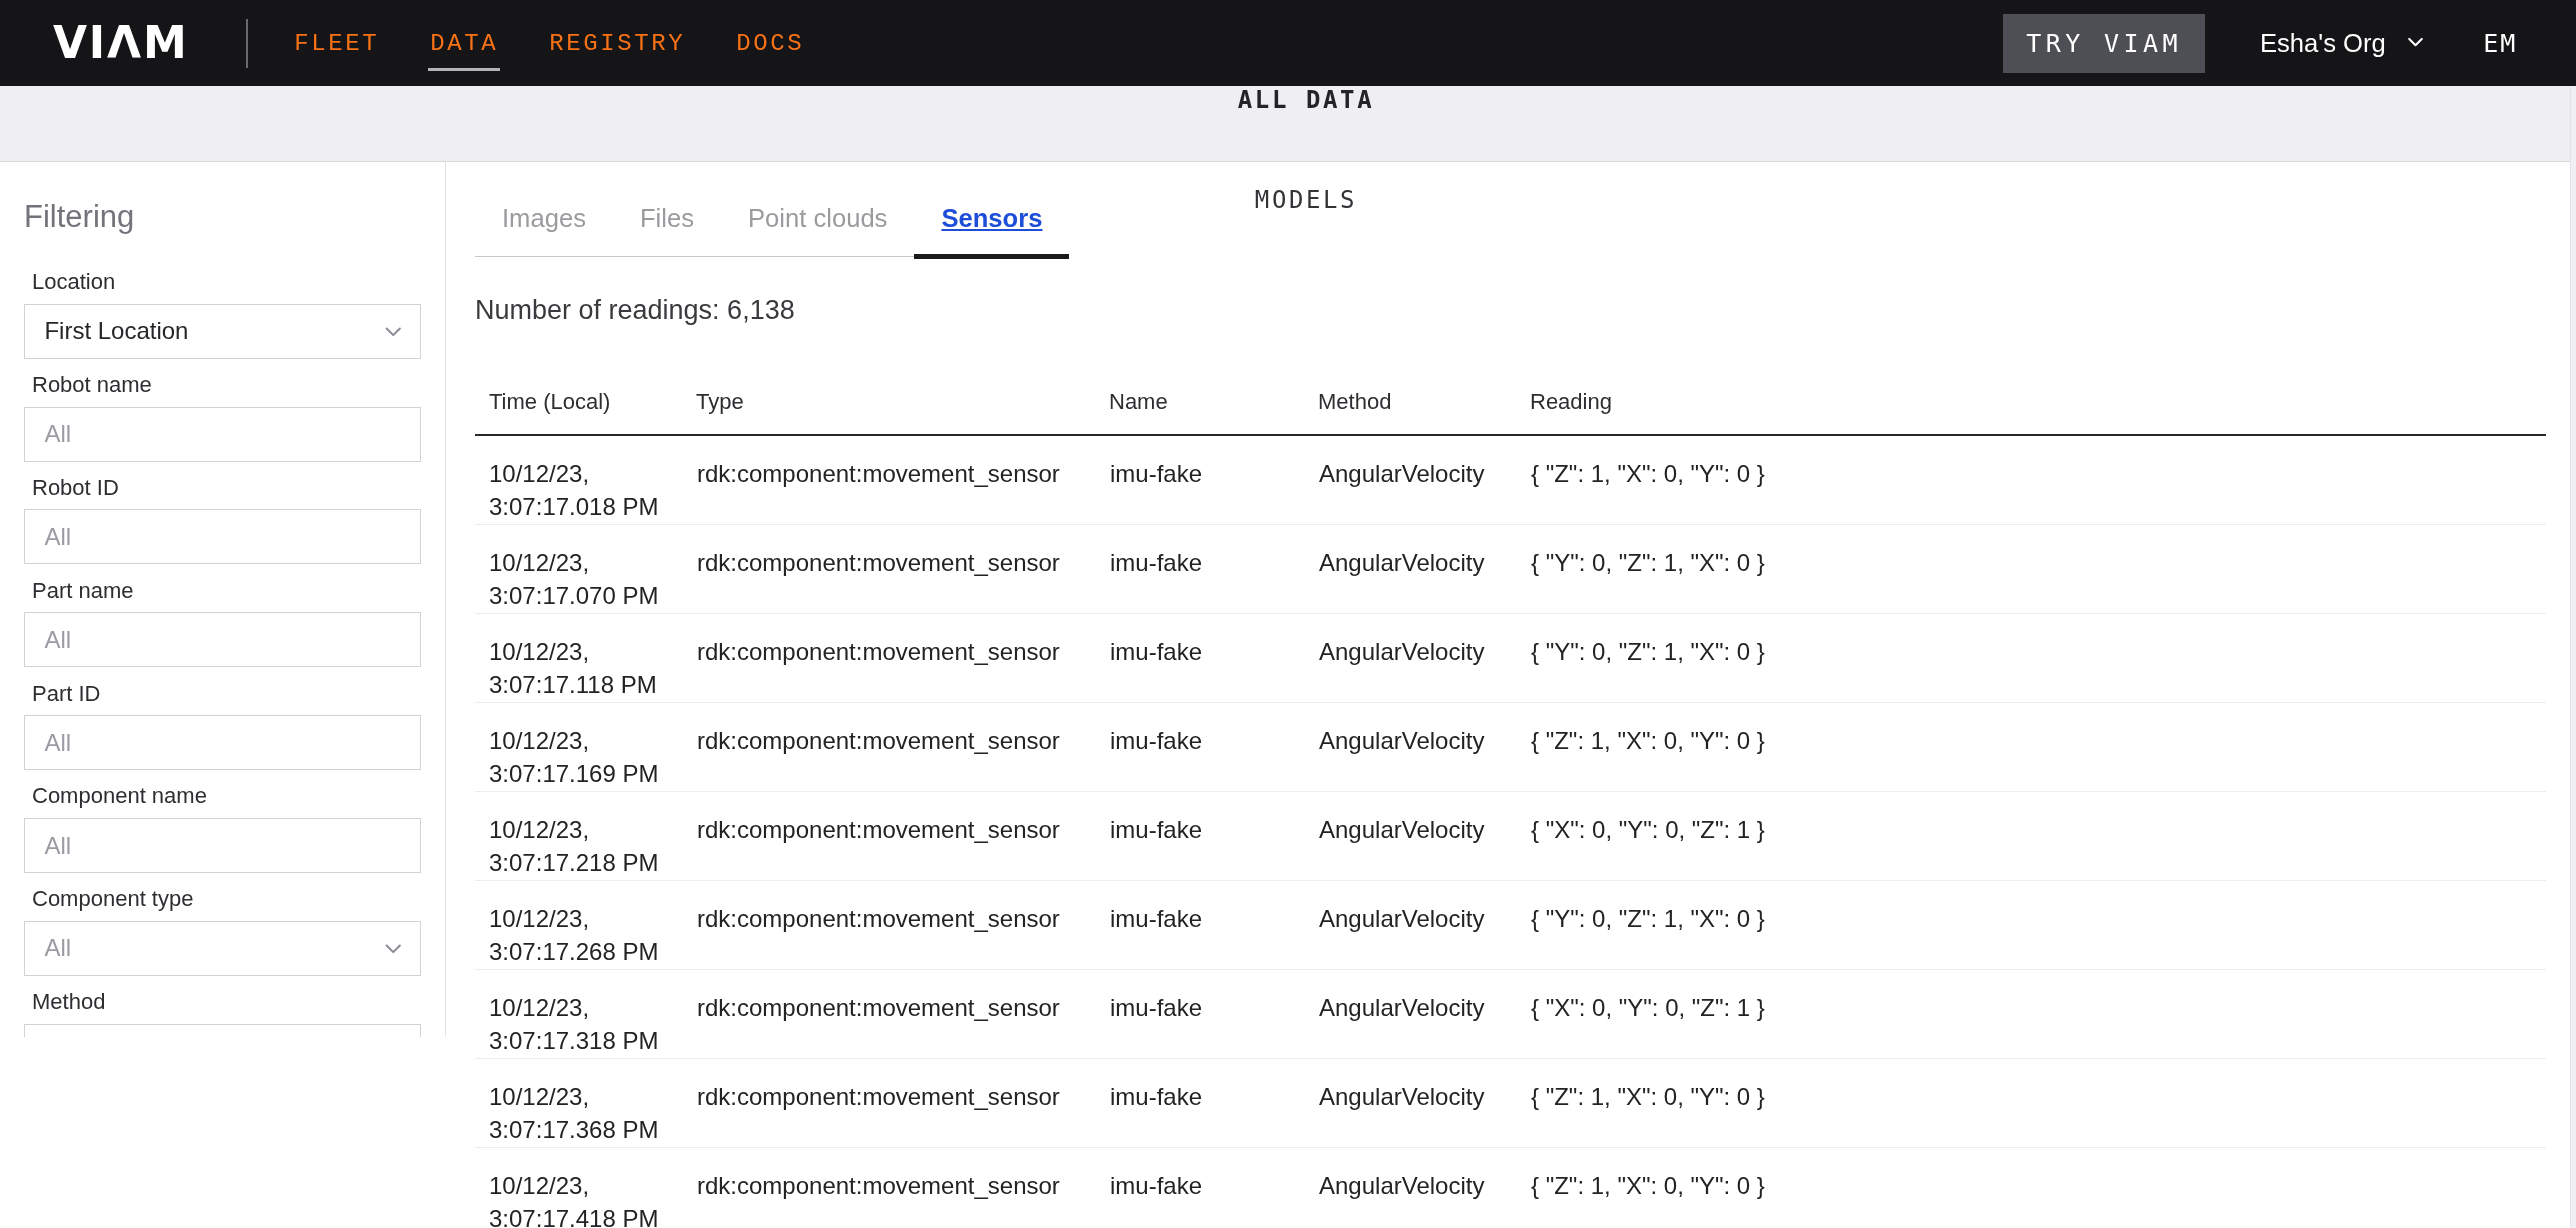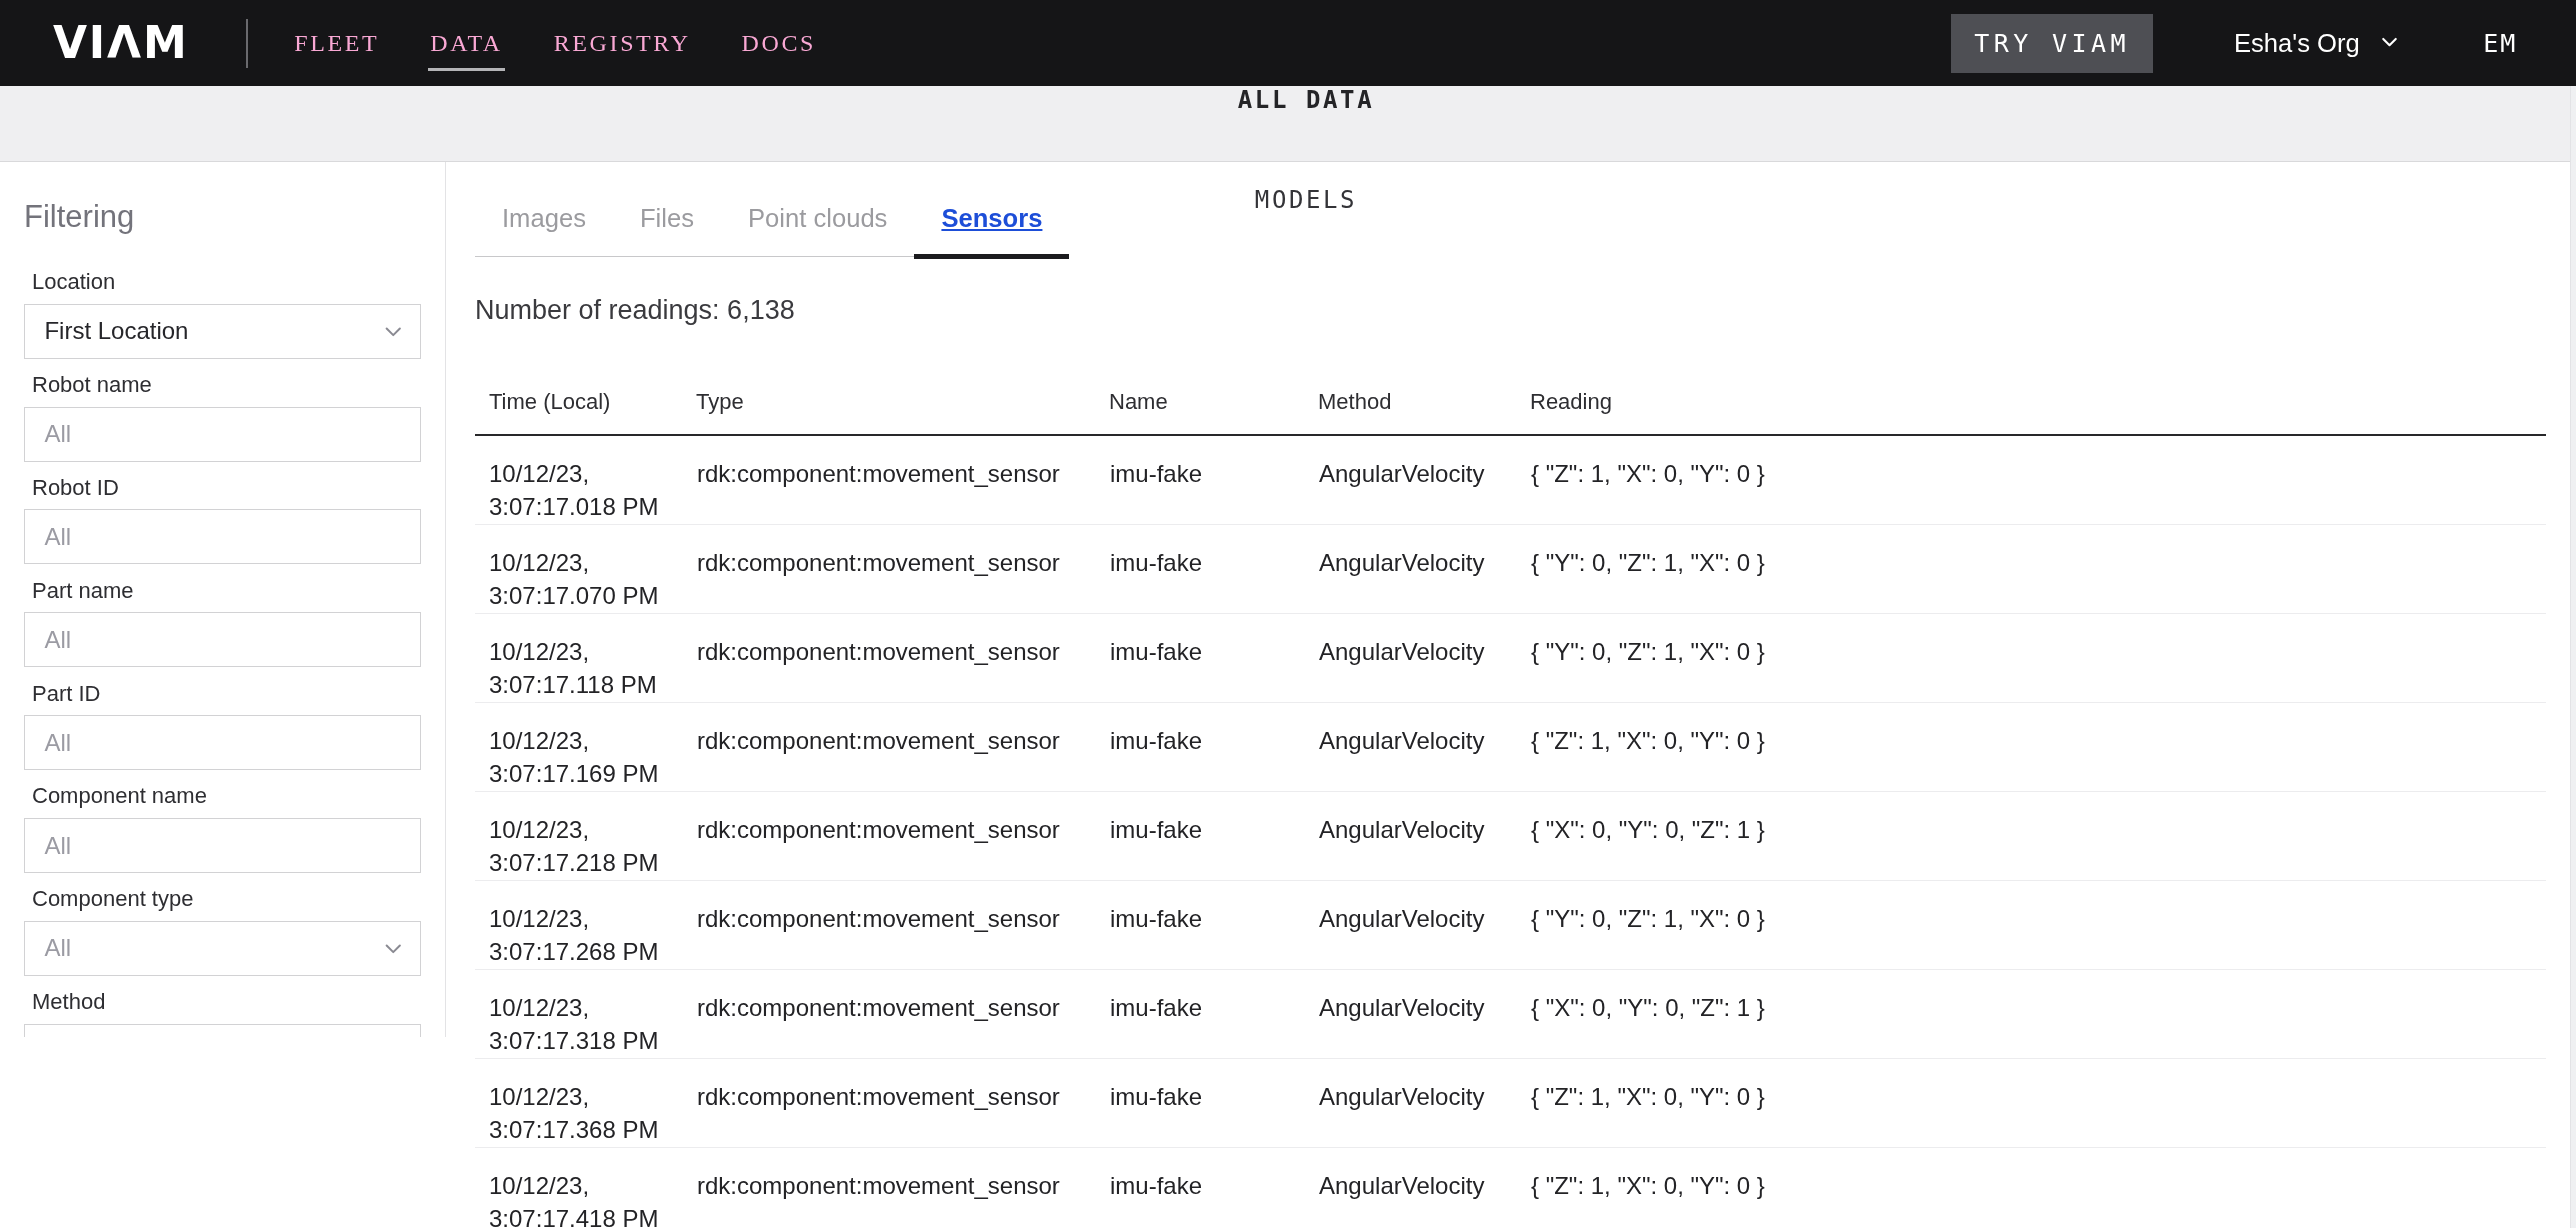--- a/index.html
+++ b/index.html
@@ -19,30 +19,30 @@
     padding: 0 37px 0 53px;
   }
   .logo {
     font-family: "DejaVu Sans", sans-serif;
     font-size: 44px; font-weight: 900; letter-spacing: 1.8px;
     color: #ffffff; cursor: pointer; line-height: 1;
   }
   .nav-divider { width: 1.8px; height: 49px; background: #6a6a6e; margin: 0 46px 0 58px; }
   .nav-items { display: flex; gap: 51px; height: 100%; align-items: stretch; }
   .nav-item {
-    font-family: Liberation Serif, serif;
-    font-size: 24px; letter-spacing: 2.6px; color: #f9a8d4;
+    font-family: Liberation Mono, monospace;
+    font-size: 24px; letter-spacing: 2.6px; color: #f97316;
     display: flex; align-items: center; position: relative; cursor: pointer;
     text-decoration: none;
   }
   .nav-item.active::after {
     content: ""; position: absolute; left: -1.8px; right: -1.8px; bottom: 15px;
     height: 2.6px; background: #b4b4b7;
   }
-  .topnav-right { margin-left: auto; display: flex; align-items: center; gap: 81px; padding-left: 48px; }
+  .topnav-right { margin-left: auto; display: flex; align-items: center; gap: 55px; padding-left: 48px; }
   .try-viam-btn {
     background: #4e4f54; color: #ffffff; border: none;
     font-family: "DejaVu Sans Mono", monospace;
     font-size: 25px; letter-spacing: 4.4px;
     padding: 15px 23px; cursor: pointer;
   }
   .org-switcher { display: flex; align-items: center; gap: 17.6px; font-size: 25.6px; cursor: pointer; }
   .org-switcher svg { margin-top: 3.5px; }
   .user-initials {
     font-family: "DejaVu Sans Mono", monospace;

